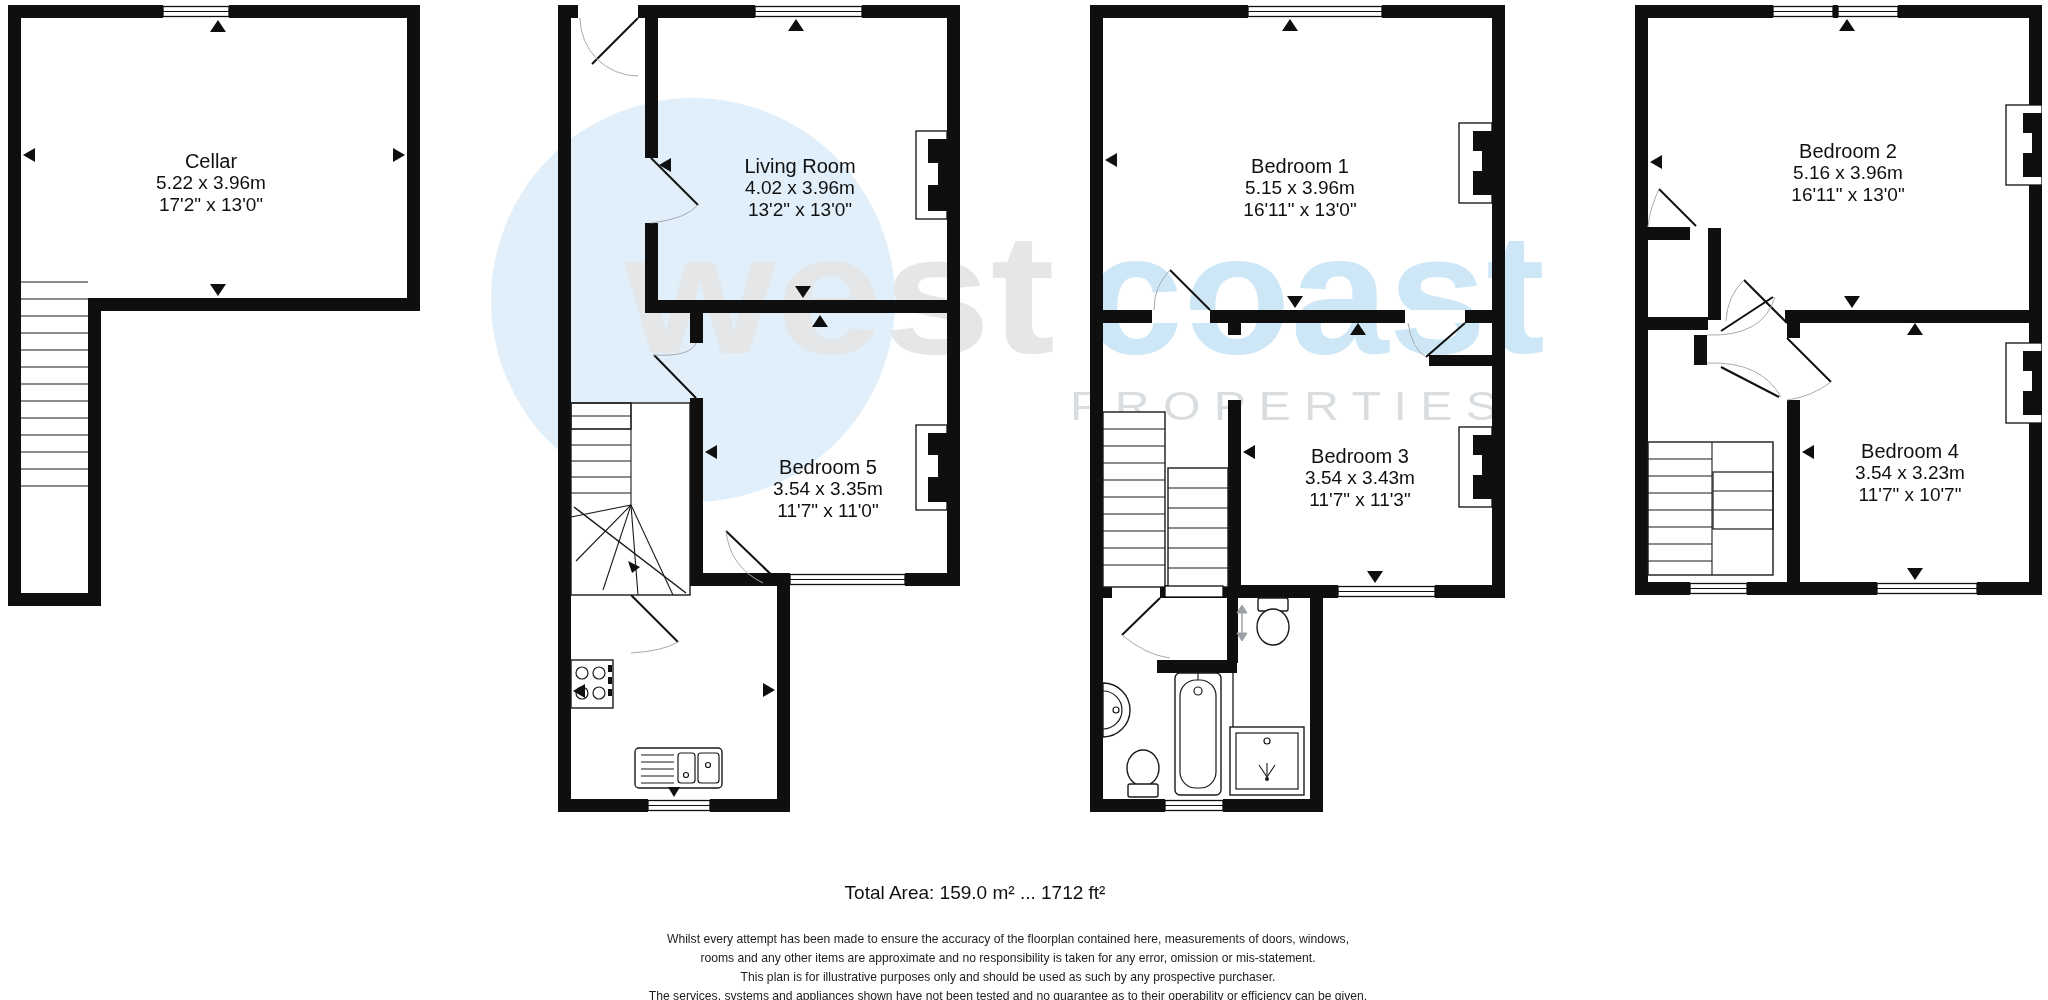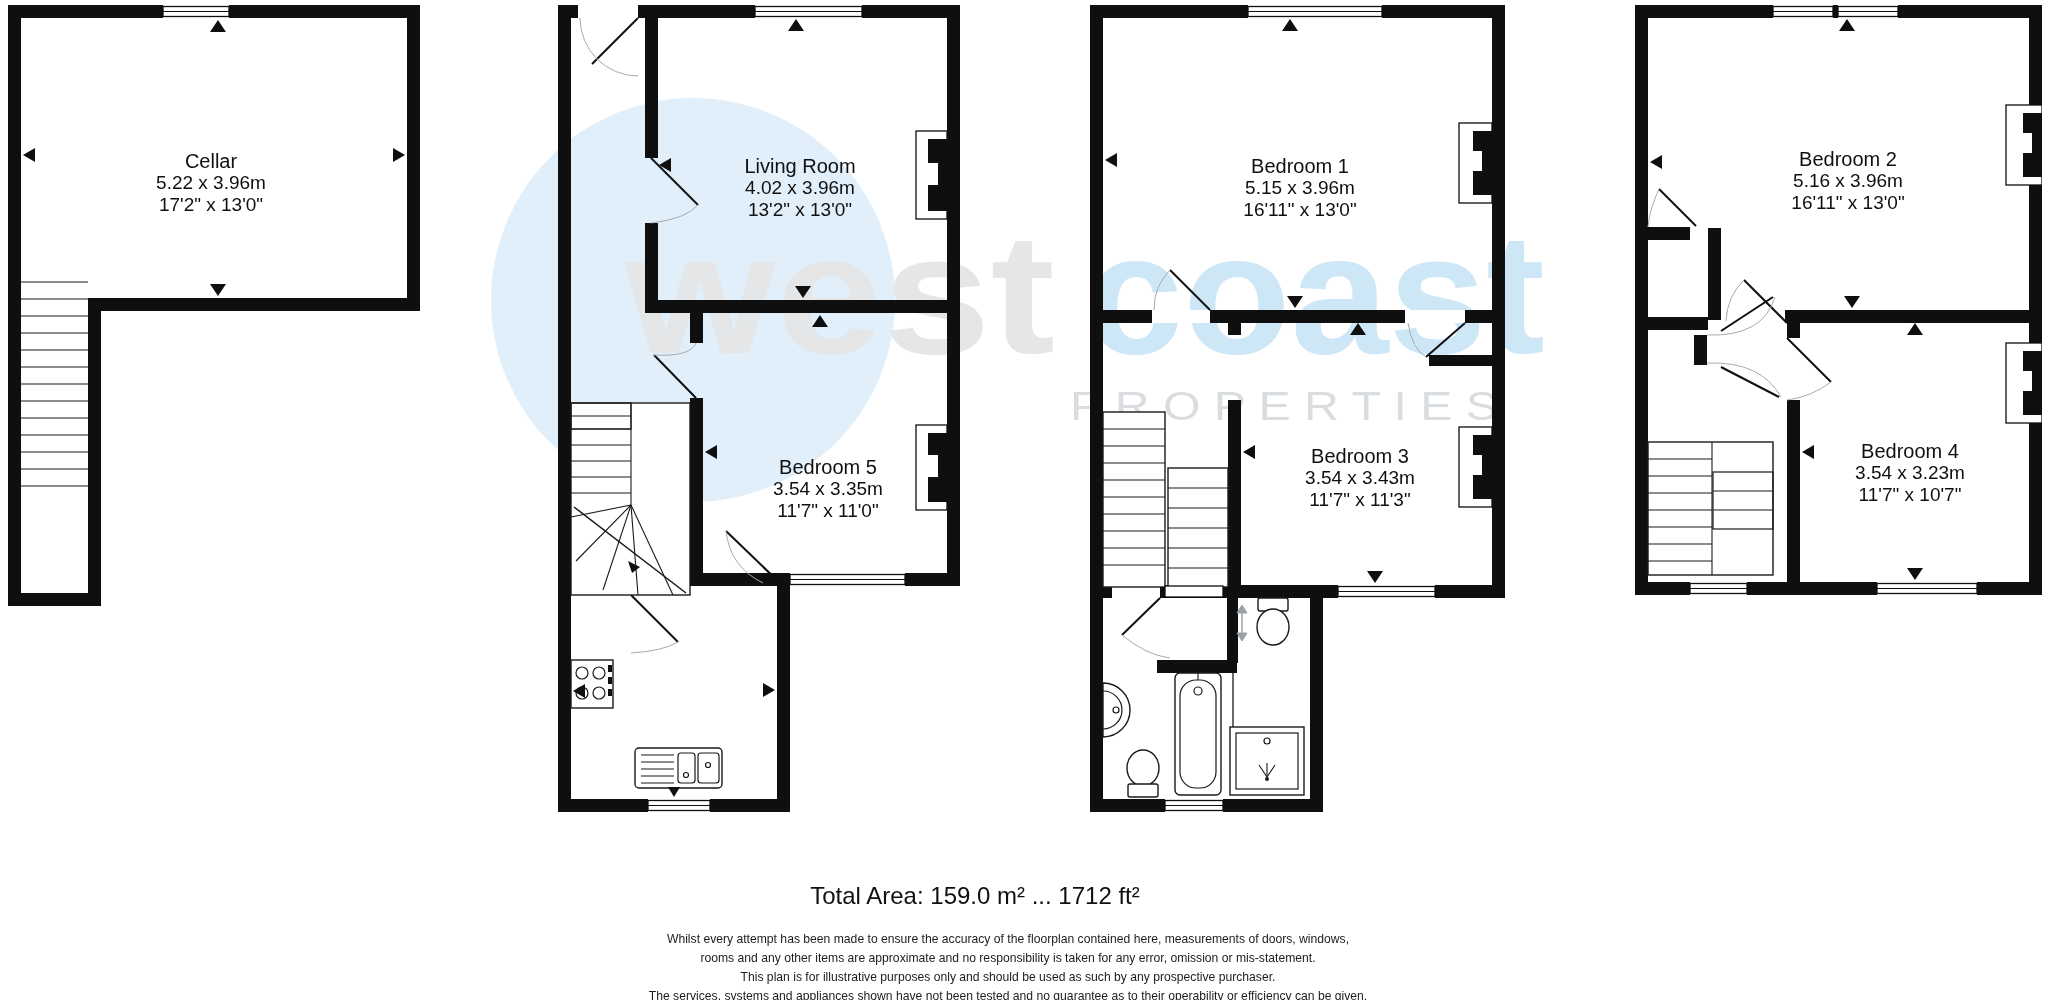--- a/index.html
+++ b/index.html
@@ -15,21 +15,21 @@
   .tread{stroke:#1a1a1a;stroke-width:1.1;fill:none;}
   .thin{fill:none;stroke:#1a1a1a;stroke-width:1.2;}
   .leaf{stroke:#0f0f0f;stroke-width:2;fill:none;}
   .arc{fill:none;stroke:#a6abb0;stroke-width:1;}
   .arrow{fill:#0f0f0f;}
   .grey{stroke:#9aa0a6;fill:#9aa0a6;}
   .room-label{position:absolute;width:300px;text-align:center;color:#101010;line-height:22px;z-index:5;}
   .room-label .rname{font-weight:normal;font-size:20px;display:block;}
   .room-label .rdim{font-size:19px;display:block;}
   .total-area{position:absolute;left:675px;top:882px;width:600px;text-align:center;
-    font-size:24px;color:#101010;z-index:5;}
+    font-size:19px;color:#101010;z-index:5;}
   .disclaimer{position:absolute;left:308px;top:929px;width:1400px;text-align:center;
     font-size:13.5px;line-height:19px;color:#1c1c1c;transform:scaleX(.9);z-index:5;}
   .wm{position:absolute;left:0;top:0;z-index:0;}
   svg.plan{z-index:2;}
 </style>
 </head>
 <body>
 
 <div id="canvas">
 
@@ -411,21 +411,21 @@
   <div class="room-label" style="left:1150px;top:155px">
     <span class="rname">Bedroom 1</span>
     <span class="rdim">5.15 x 3.96m</span>
     <span class="rdim">16'11" x 13'0"</span>
   </div>
   <div class="room-label" style="left:1210px;top:445px">
     <span class="rname">Bedroom 3</span>
     <span class="rdim">3.54 x 3.43m</span>
     <span class="rdim">11'7" x 11'3"</span>
   </div>
-  <div class="room-label" style="left:1698px;top:148px">
+  <div class="room-label" style="left:1698px;top:140px">
     <span class="rname">Bedroom 2</span>
     <span class="rdim">5.16 x 3.96m</span>
     <span class="rdim">16'11" x 13'0"</span>
   </div>
   <div class="room-label" style="left:1760px;top:440px">
     <span class="rname">Bedroom 4</span>
     <span class="rdim">3.54 x 3.23m</span>
     <span class="rdim">11'7" x 10'7"</span>
   </div>
 

